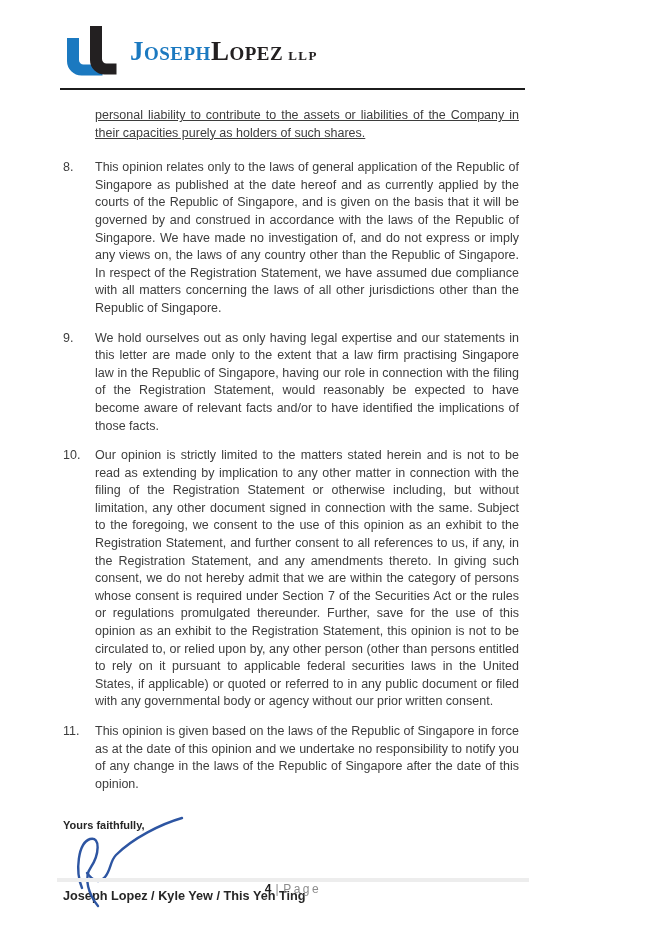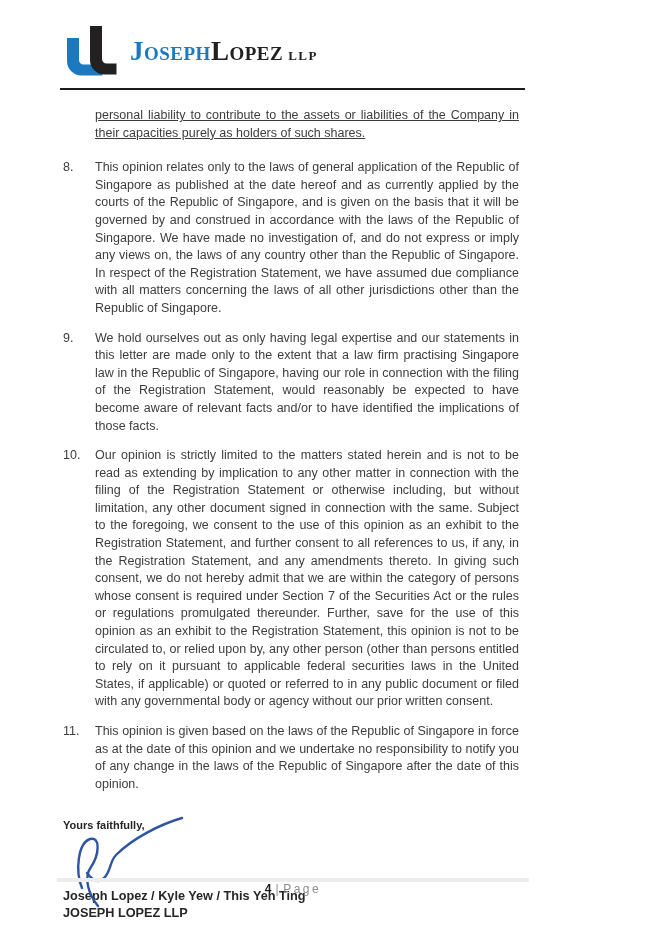--- a/index.html
+++ b/index.html
@@ -137,21 +137,20 @@
   </main>
 
   <section class="sig-block">
     <p class="closing">Yours faithfully,</p>
     <svg class="signature-svg" width="150" height="104" viewBox="0 0 150 104" aria-hidden="true">
       <path d="M21,77 C14,60 17,32 29,28 C40,25 38,44 30,56 C22,67 28,84 37,95" fill="none" stroke="#2d55a2" stroke-width="2.4" stroke-linecap="round"></path>
       <path d="M26,62 C32,70 38,73 44,66 C50,59 49,50 55,44 C72,27 100,13 121,7" fill="none" stroke="#2d55a2" stroke-width="2.4" stroke-linecap="round"></path>
     </svg>
     <div class="dotted-line">..................................................</div>
     <p class="signatories">Joseph Lopez / Kyle Yew / This Yen Ting</p>
-    <p class="sig-firm">JOSEPH LOPEZ LLP</p>
   </section>
 
   <footer class="page-footer">
     <div class="footer-rule"></div>
     <div class="pageno-line">
       <span class="pageno-num">4</span><span class="pageno-sep">|</span><span class="pageno-label">Page</span>
     </div>
   </footer>
 
 </div>

